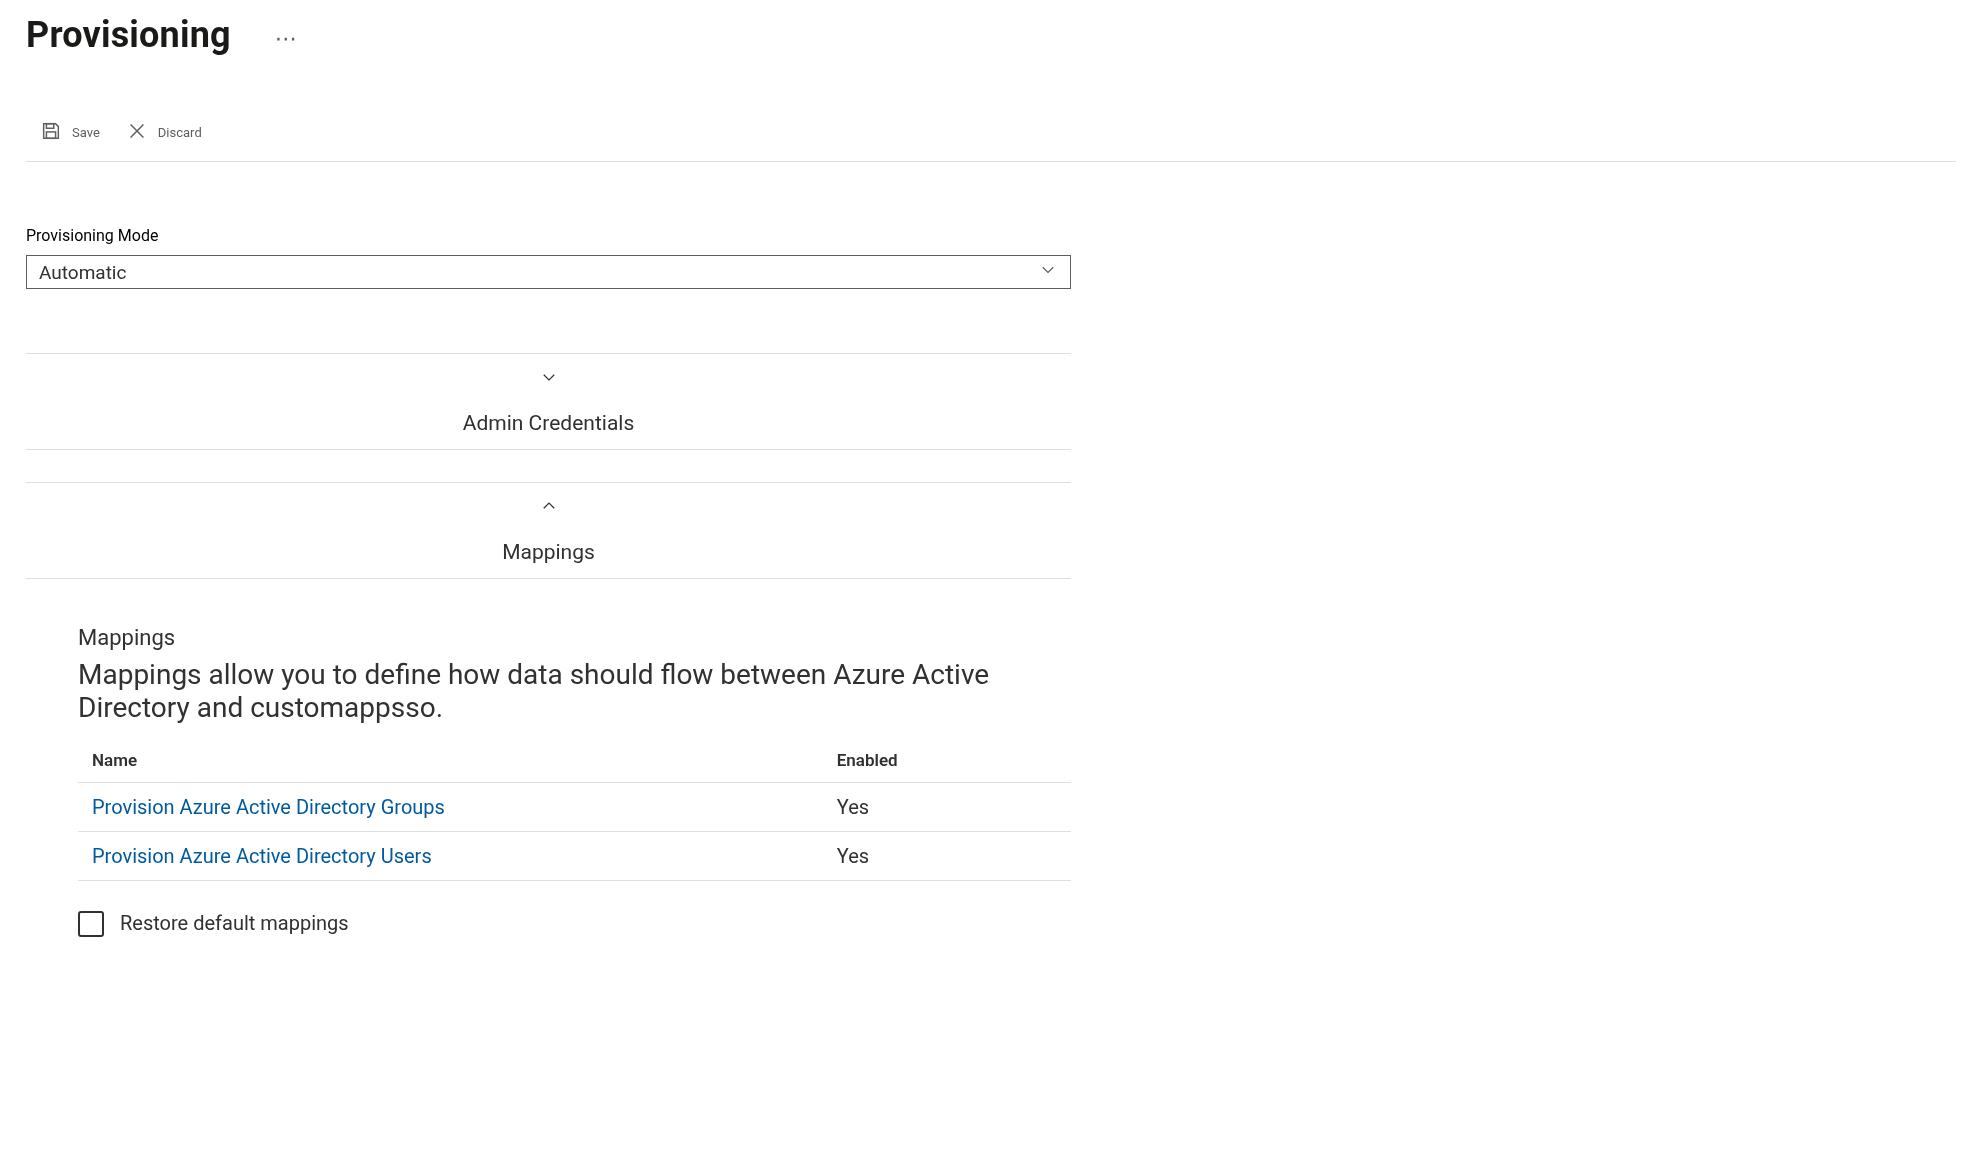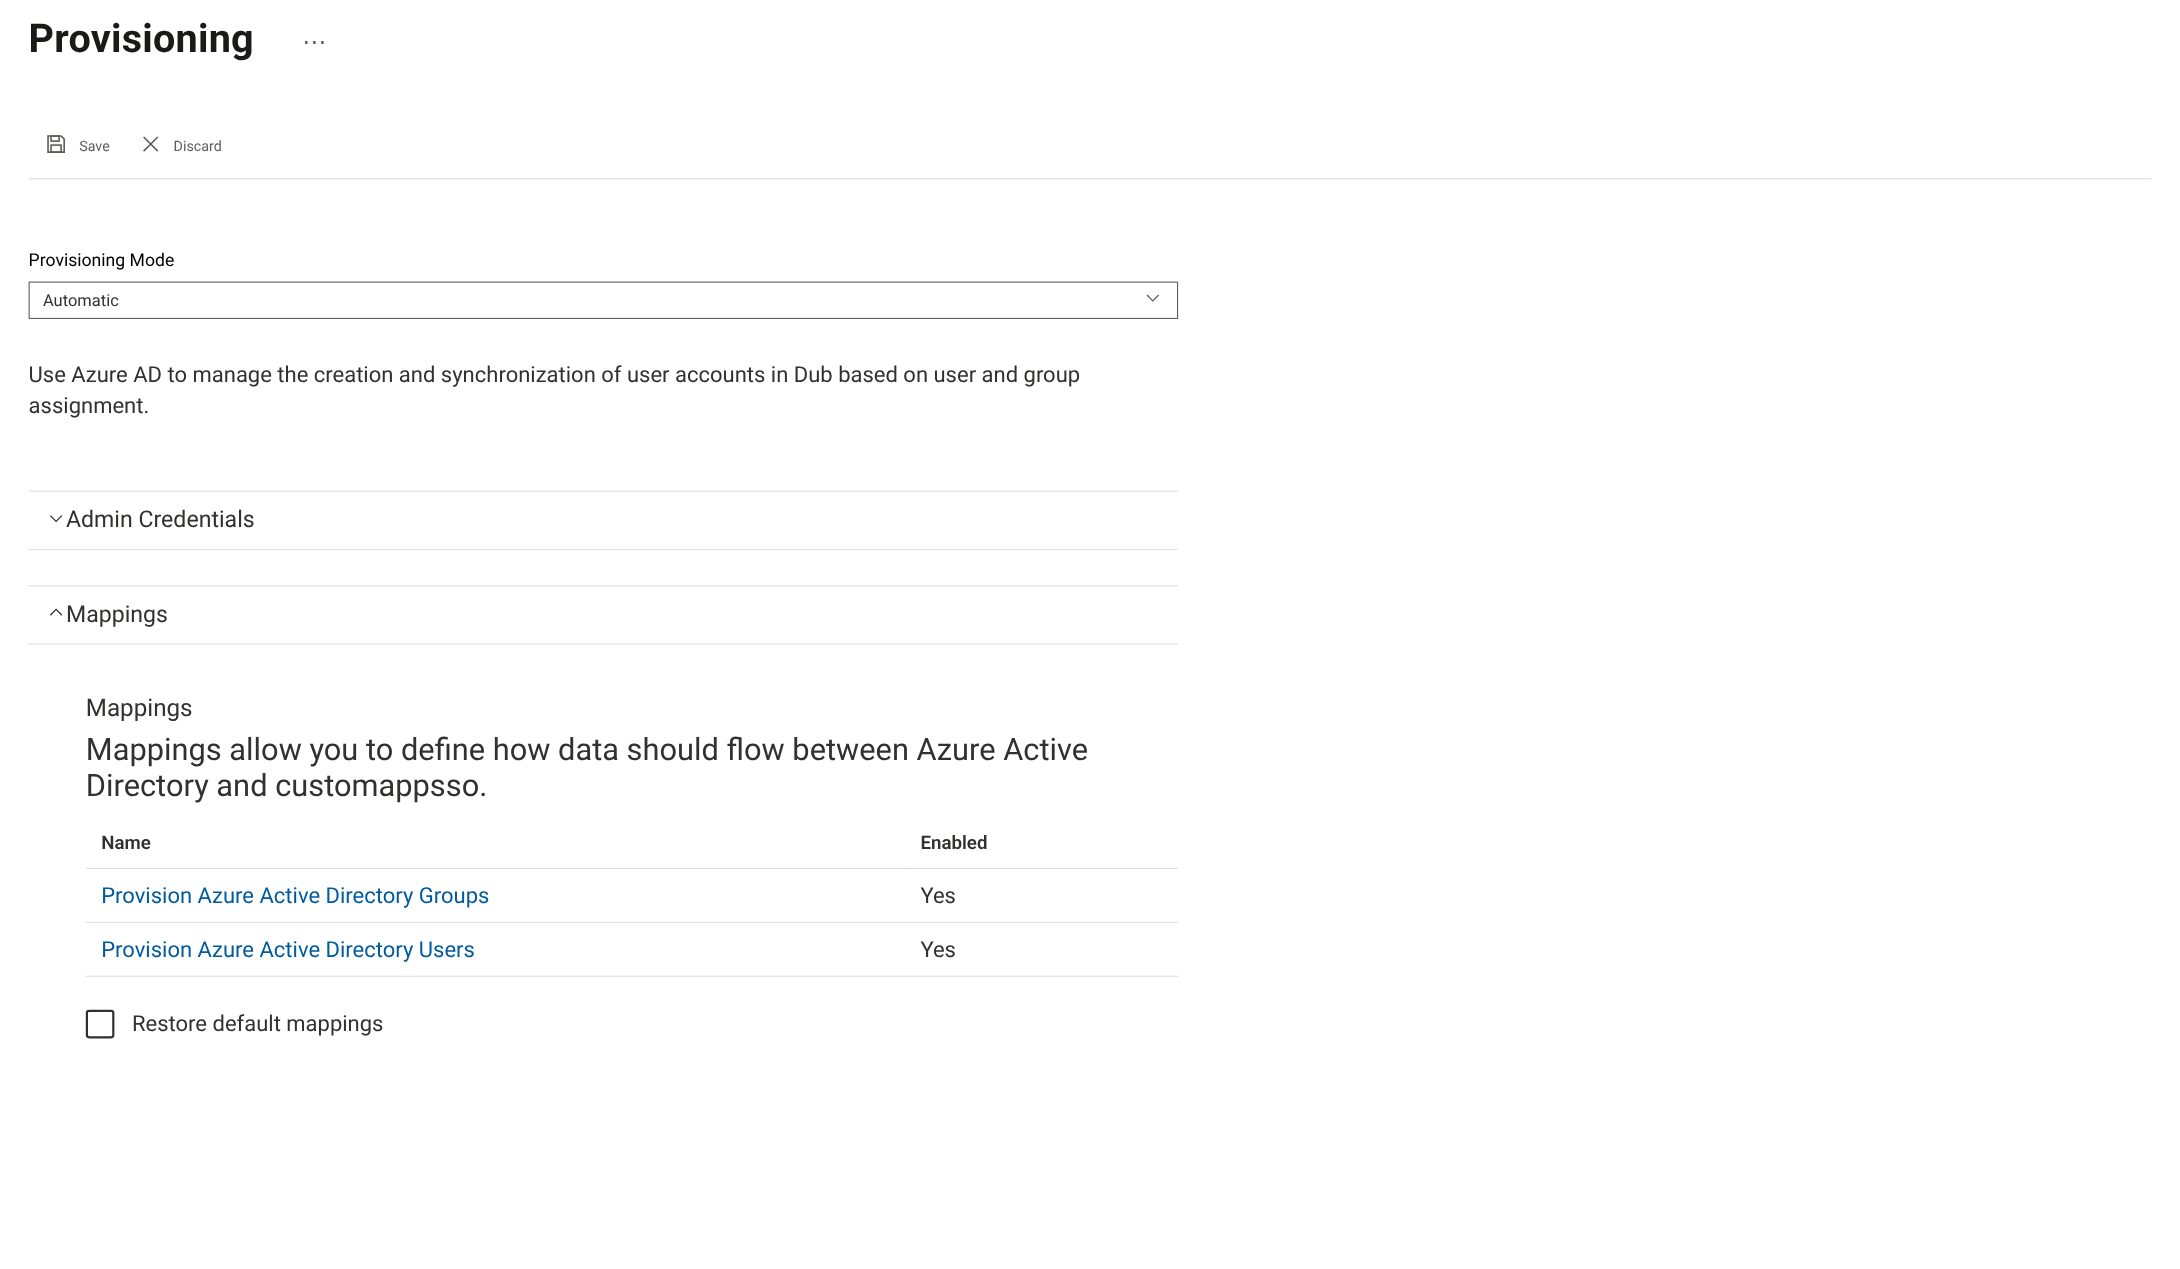--- a/index.html
+++ b/index.html
@@ -73,21 +73,21 @@
   }
   .select-wrap {
     position: relative;
     width: 100%;
   }
   .select-box {
     width: 100%;
     border: 1px solid #605e5c;
     background: #ffffff;
     padding: 6px 40px 6px 12px;
-    font-size: 15px;
+    font-size: 19px;
     color: #323130;
     cursor: pointer;
     display: flex;
     align-items: center;
     justify-content: space-between;
     height: 34px;
   }
   .select-caret {
     position: absolute;
     right: 14px;
@@ -102,25 +102,27 @@
   }
   .desc-text {
     margin-top: 36px;
     font-size: 20px;
     color: #323130;
     line-height: 1.4;
   }
   .section-header {
     display: flex;
     align-items: center;
+    gap: 20px;
     border-top: 1px solid #e1dfdd;
     border-bottom: 1px solid #e1dfdd;
     padding: 14px 16px;
     margin-top: 64px;
     cursor: pointer;
+    flex-direction: column;
   }
   .section-header + .section-header {
     margin-top: 32px;
   }
   .section-chevron svg {
     width: 18px;
     height: 18px;
     stroke: #323130;
   }
   .section-title {
@@ -222,21 +224,20 @@
     <div class="select-box">
       <span>Automatic</span>
     </div>
     <span class="select-caret">
       <svg viewBox="0 0 24 24" fill="none" stroke-width="1.6">
         <polyline points="5 9 12 16 19 9"></polyline>
       </svg>
     </span>
   </div>
 
-  <p class="desc-text">Use Azure AD to manage the creation and synchronization of user accounts in Dub based on user and group assignment.</p>
 
   <div class="section-header">
     <span class="section-chevron">
       <svg viewBox="0 0 24 24" fill="none" stroke-width="1.6">
         <polyline points="5 9 12 16 19 9"> </polyline>
       </svg>
     </span>
     <span class="section-title">Admin Credentials</span>
   </div>
 

